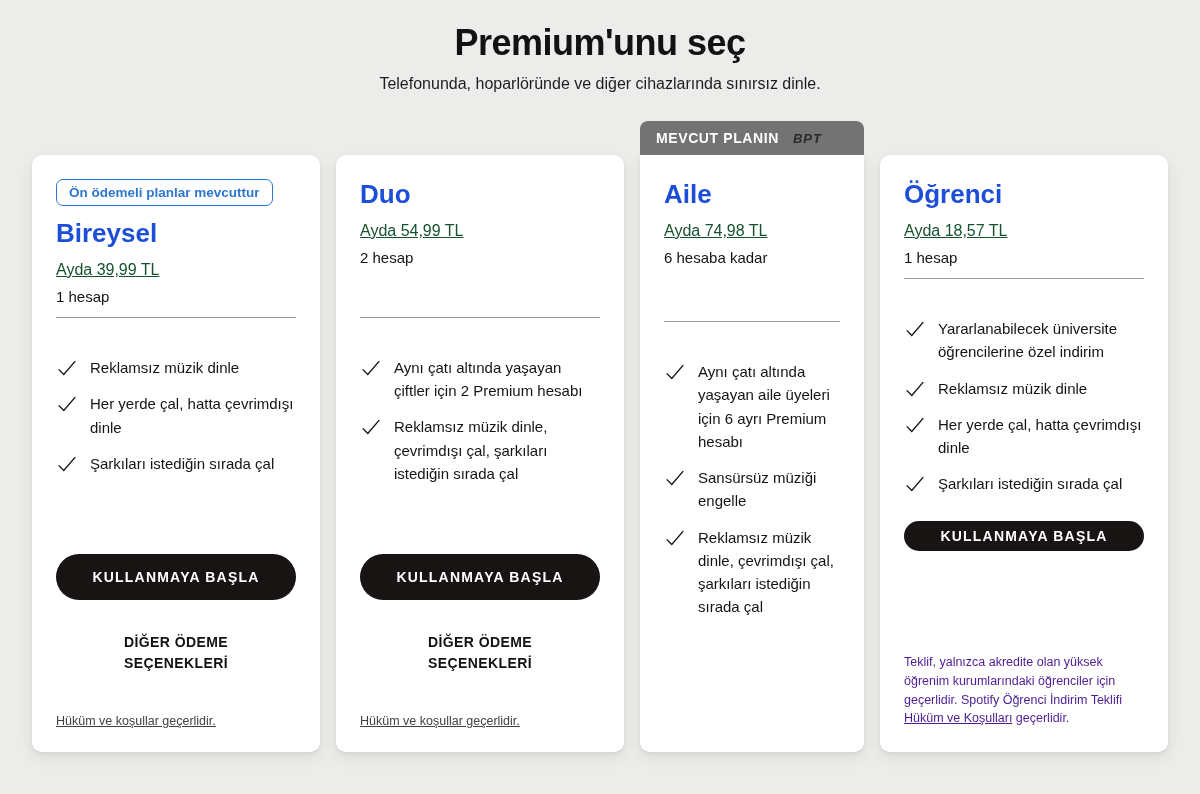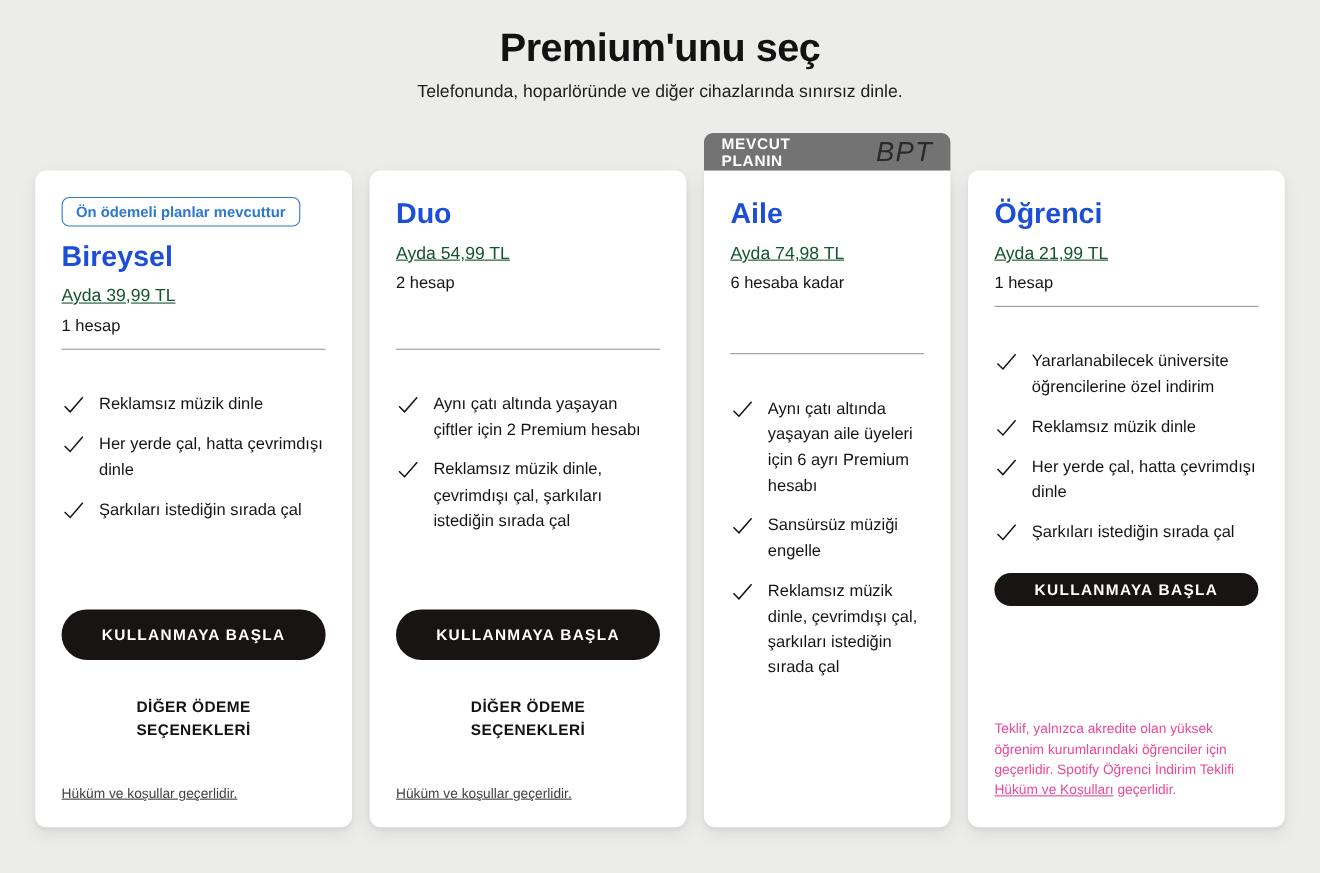--- a/index.html
+++ b/index.html
@@ -29,21 +29,21 @@
   .card.no-top-radius { border-radius:0 0 10px 10px; }
   .current-plan-badge {
     position:absolute; top:-34px; left:0; right:0; height:34px;
     background:#737373; border-radius:8px 8px 0 0;
     display:flex; align-items:center; padding:0 16px;
   }
   .current-plan-badge .badge-label {
     color:#ffffff; font-size:14px; font-weight:700; letter-spacing:0.6px;
   }
   .current-plan-badge .badge-watermark {
-    margin-left:27px; color:#2a2a2a; font-size:25px; font-weight:400;
+    margin-left:14px; color:#2a2a2a; font-size:13px; font-weight:700;
     letter-spacing:1px; font-style:italic;
   }
   .plan-head { height:130px; }
   .plan-tag {
     display:inline-block; padding:5px 12px; border:1.5px solid #2E77D0;
     border-radius:7px; color:#2E77D0; font-weight:700; font-size:13.5px;
     margin-bottom:12px;
   }
   .plan-name { font-size:26px; font-weight:800; color:#1d4ed8; }
   .plan-price { margin-top:12px; font-size:16px; color:#14532d;text-decoration:underline; }
@@ -67,21 +67,21 @@
   .secondary-cta {
     display:block; margin:20px auto 0; width:170px; text-align:center;
     font-size:14px; font-weight:700; letter-spacing:0.4px; line-height:1.5;
     color:#121212; text-decoration:none;
   }
   .terms-link {
     margin-top:28px; font-size:12.5px; color:#424242;
     text-decoration:underline; display:inline-block; align-self:flex-start;text-align:center;
   }
   .fine-print {
-    margin-top:90px; font-size:12.5px; line-height:1.5; color:#ec4899;
+    margin-top:90px; font-size:12.5px; line-height:1.5; color:#4c1d95;
   }
   .fine-print .fp-link { text-decoration:underline; cursor:pointer; }
 </style>
 </head>
 <body>
 
 <header class="page-header">
   <h1 class="page-title">Premium'unu seç</h1>
   <p class="page-subtitle">Telefonunda, hoparlöründe ve diğer cihazlarında sınırsız dinle.</p>
 </header>
@@ -199,21 +199,21 @@
           <span class="ftext">Reklamsız müzik dinle, çevrimdışı çal, şarkıları istediğin sırada çal</span>
         </li>
       </ul>
     </section>
   </div>
 
   <div class="card-col">
     <section class="card">
       <div class="plan-head">
         <h2 class="plan-name">Öğrenci</h2>
-        <div class="plan-price">Ayda 21,99 TL</div>
+        <div class="plan-price">Ayda 18,57 TL</div>
         <div class="plan-accounts">1 hesap</div>
       </div>
       <hr class="divider">
       <ul class="features">
         <li class="feature">
           <span class="check">
               <svg width="22" height="22" viewBox="0 0 24 24">
                 <path d="M3 13.5 L8.5 19 L21 4.5" stroke="#141414" stroke-width="1.5" fill="none"></path>
               </svg>
             </span>

